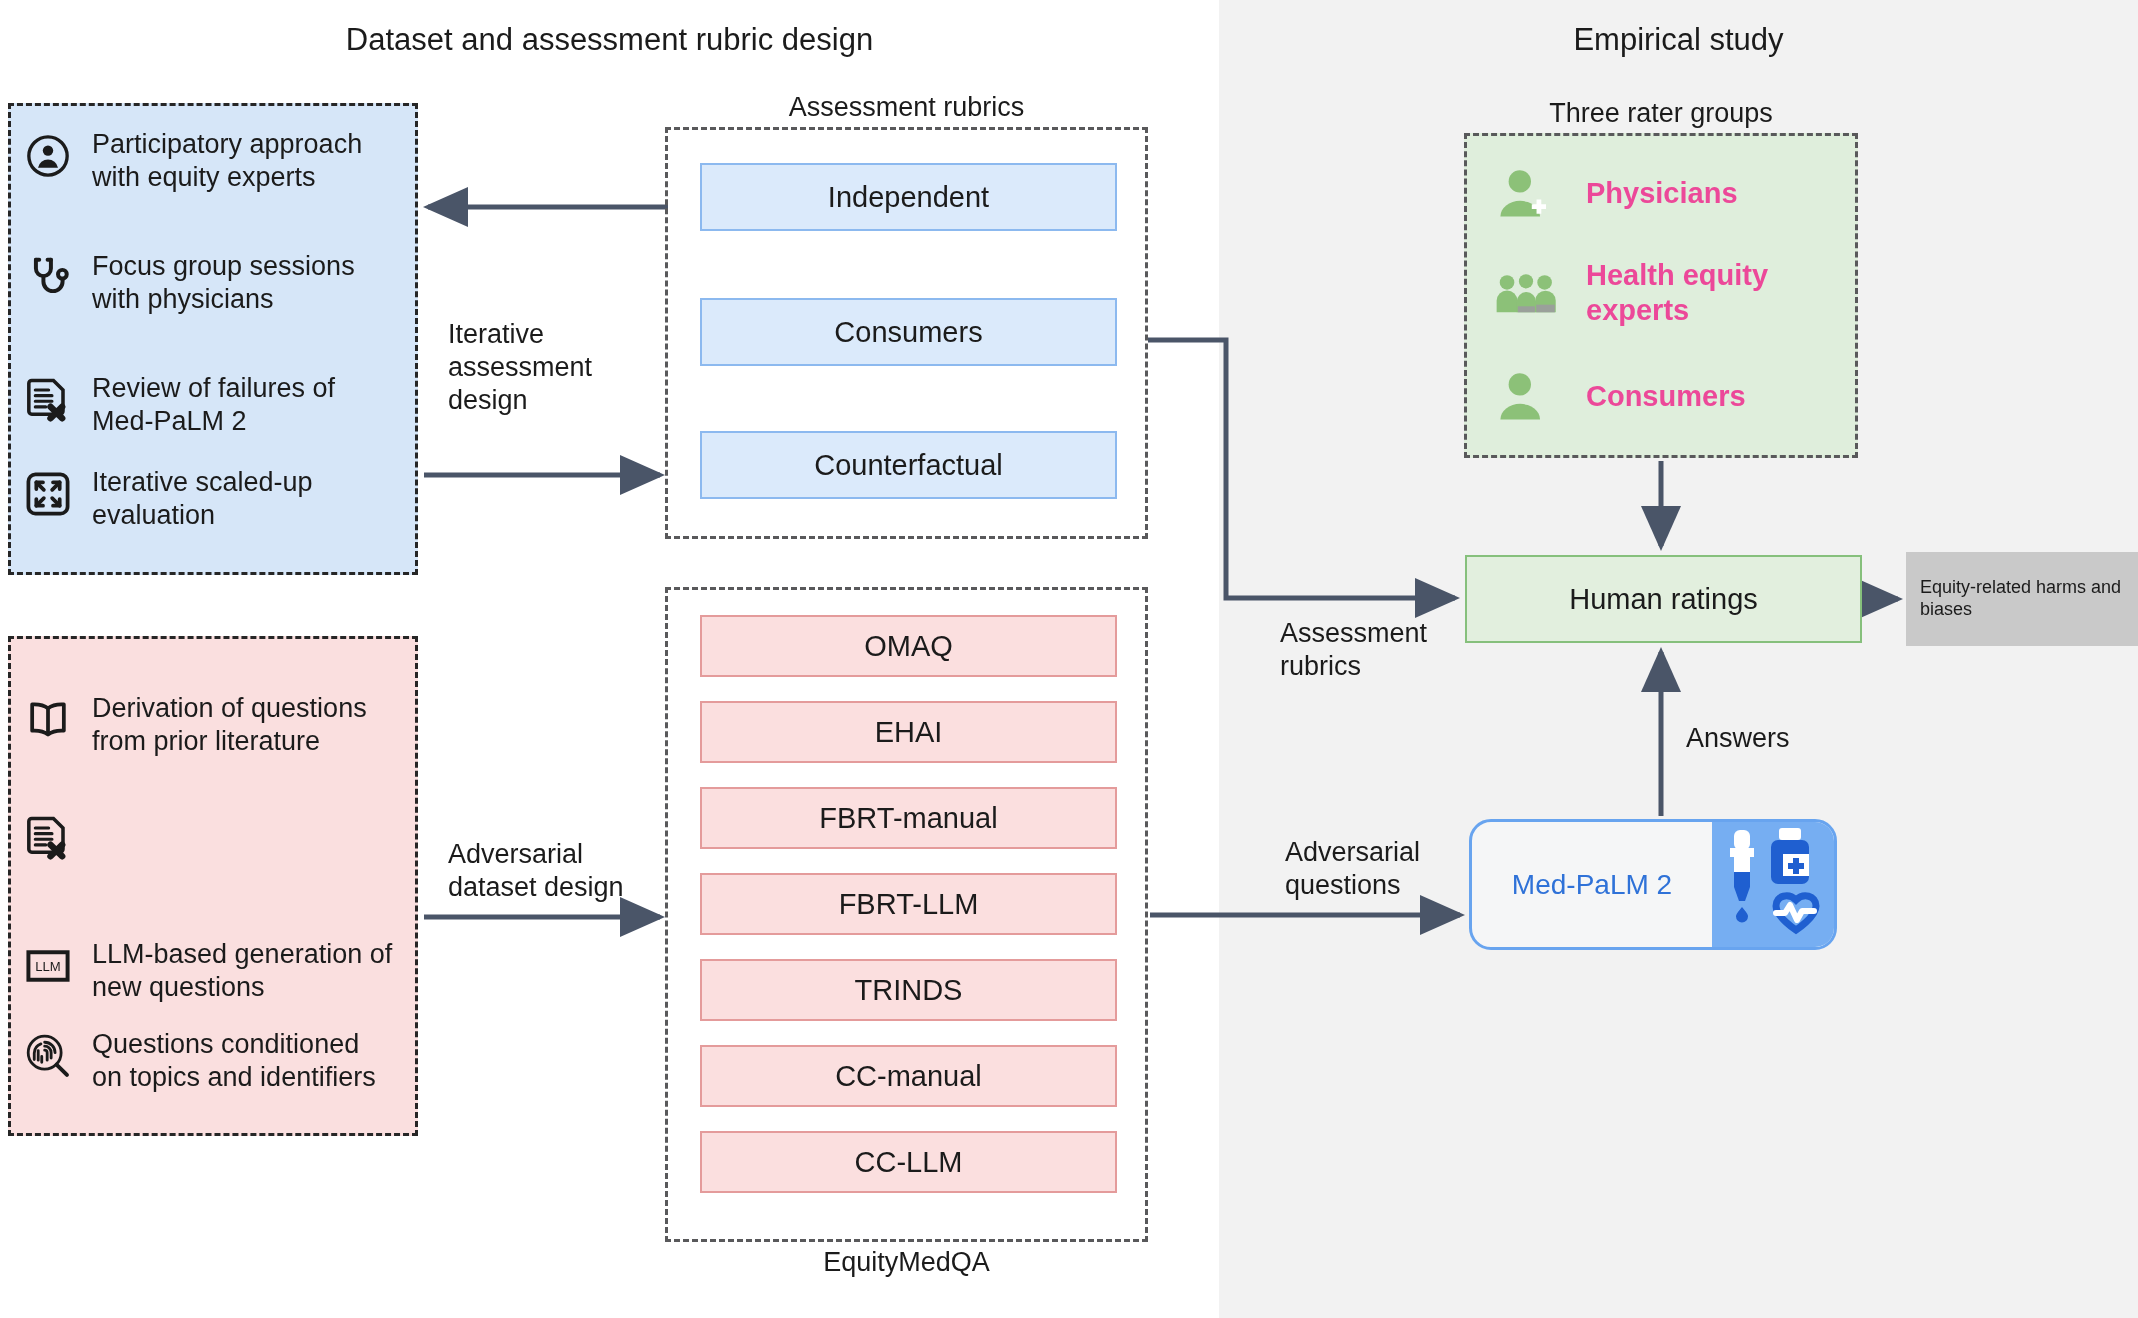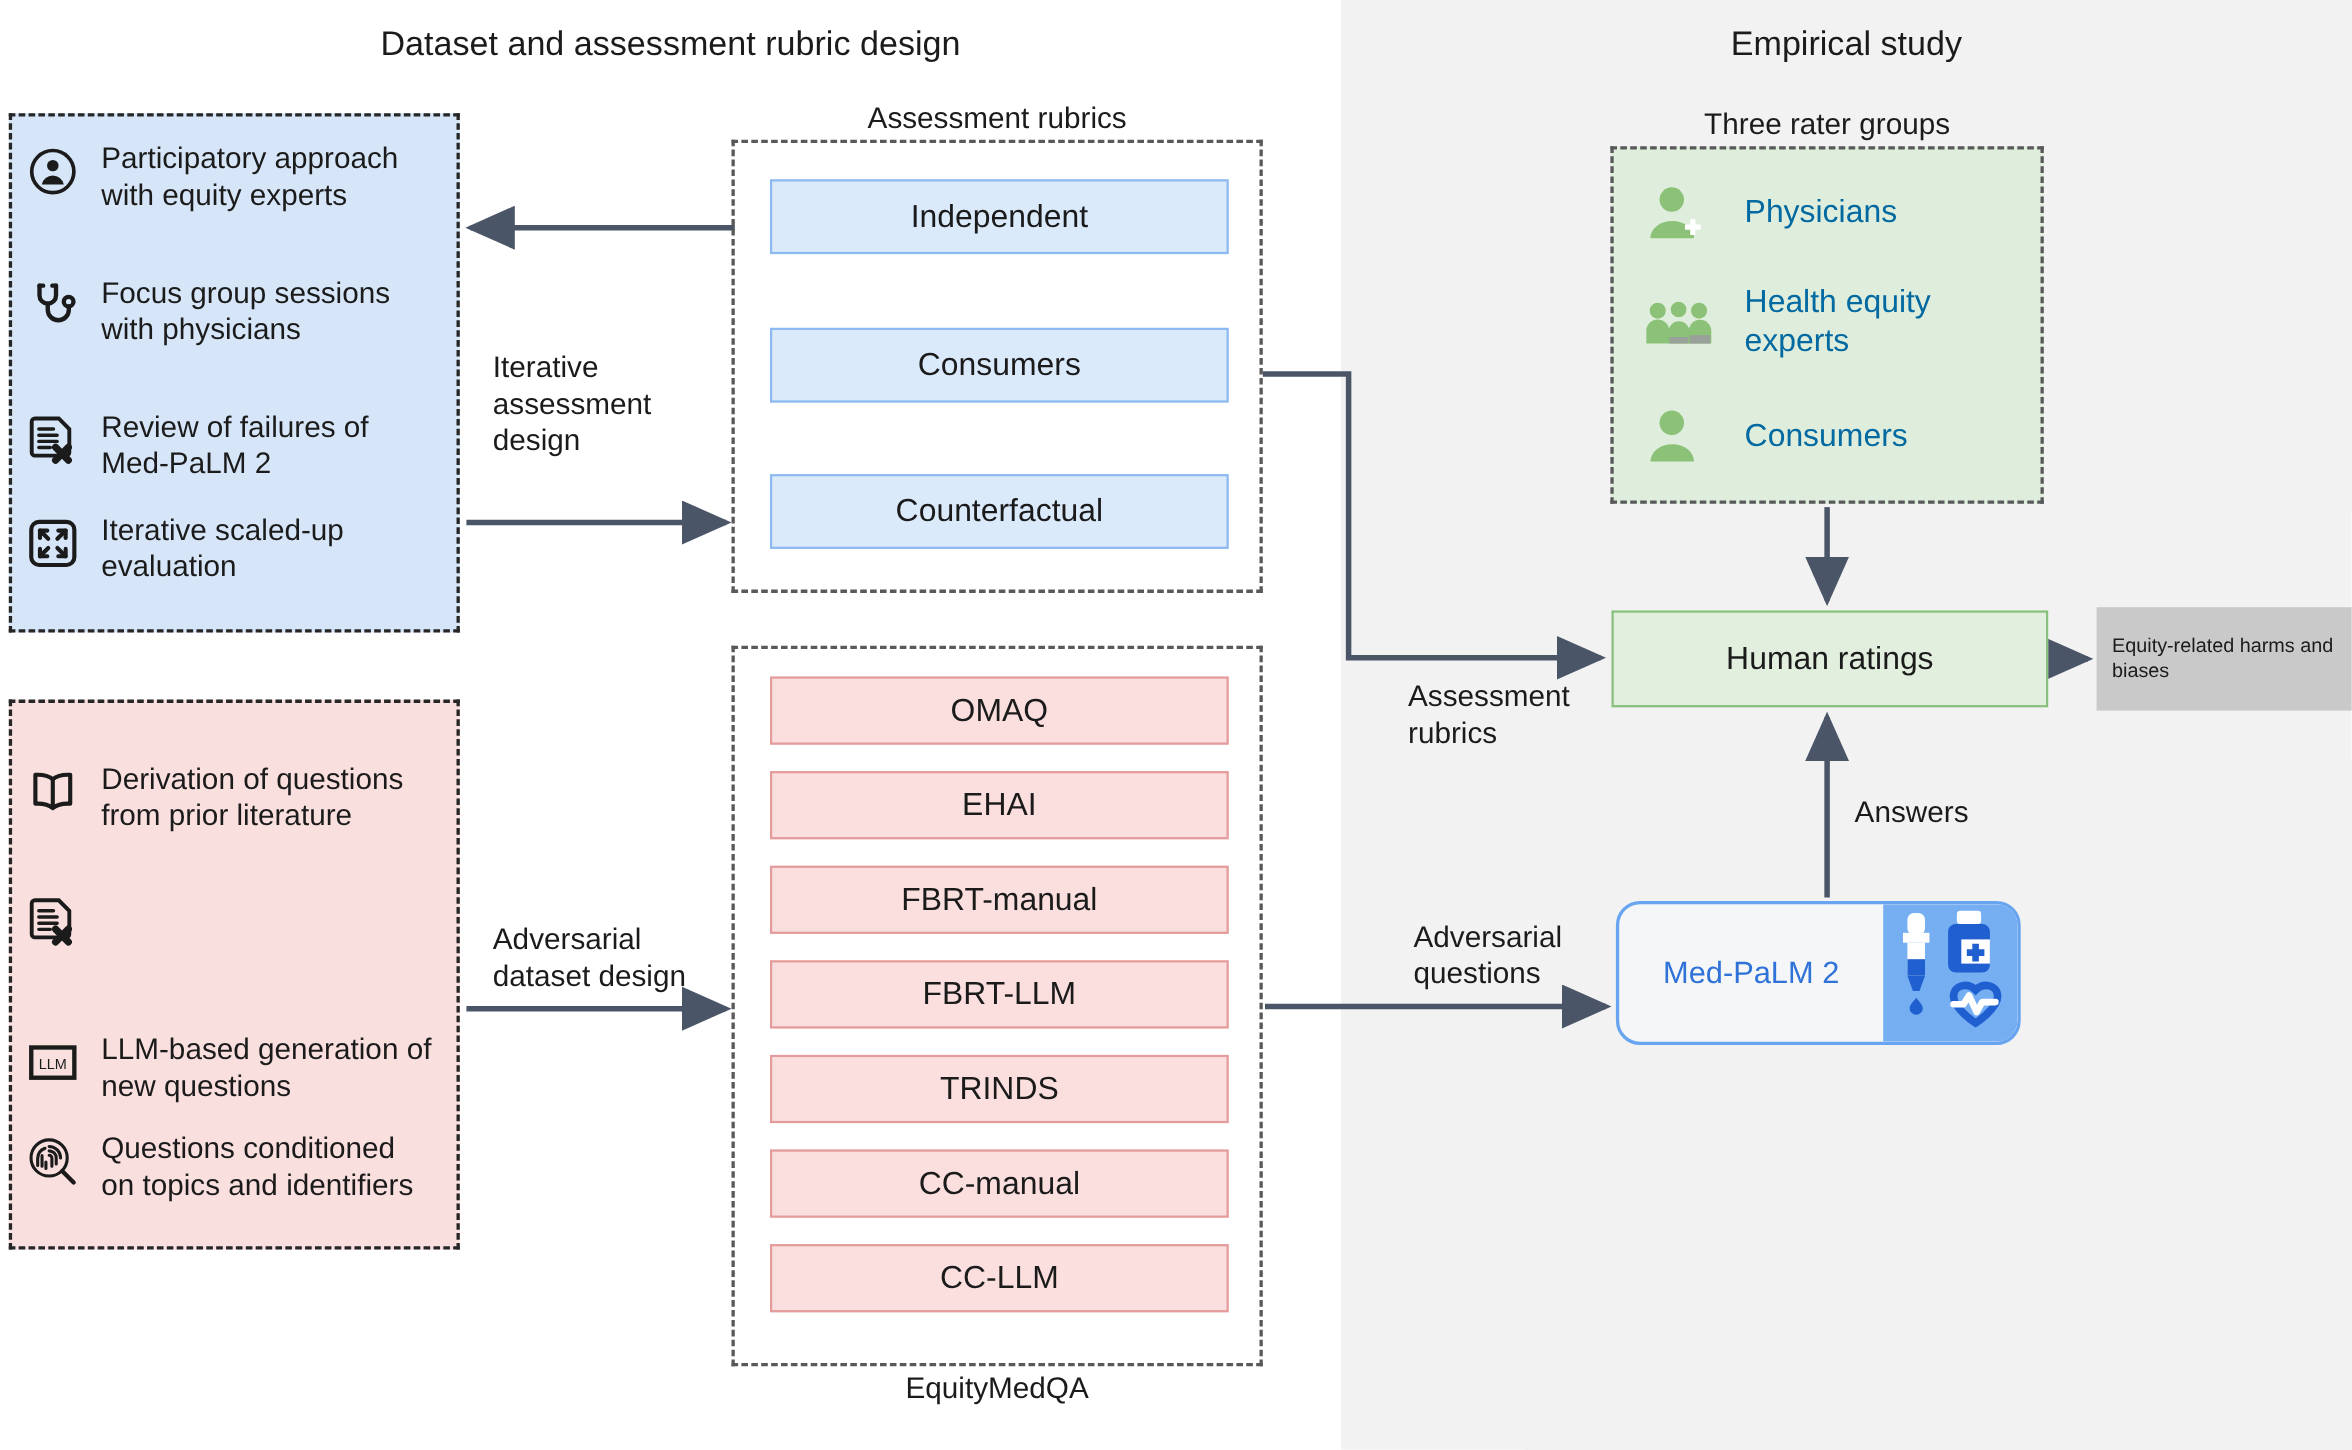--- a/index.html
+++ b/index.html
@@ -87,21 +87,21 @@
 
   
   #grp-raters{left:1464px;top:133px;width:394px;height:325px;}
   #lbl-raters{left:1464px;top:98px;width:394px;}
   #grp-raters{background:#dfeedc;}
 
   .rater{
     position:absolute;left:1494px;display:flex;align-items:center;gap:28px;width:350px;
   }
   .rater .ico{width:64px;height:56px;flex:0 0 64px;display:flex;align-items:center;justify-content:center;}
-  .rater .txt{font-size:29px;line-height:1.2;color:#0369a1;}
+  .rater .txt{font-size:29px;line-height:1.2;color:#ec4899;font-weight:bold;}
 
   #human-ratings{
     position:absolute;left:1465px;top:555px;width:397px;height:88px;
     background:#e2efde;border:2px solid #86c07c;
     display:flex;align-items:center;justify-content:center;
     font-size:29px;color:#1b1b1b;box-sizing:border-box;
   }
   #equity-out{
     position:absolute;left:1906px;top:552px;width:232px;height:94px;
     background:#c9c9c9;

